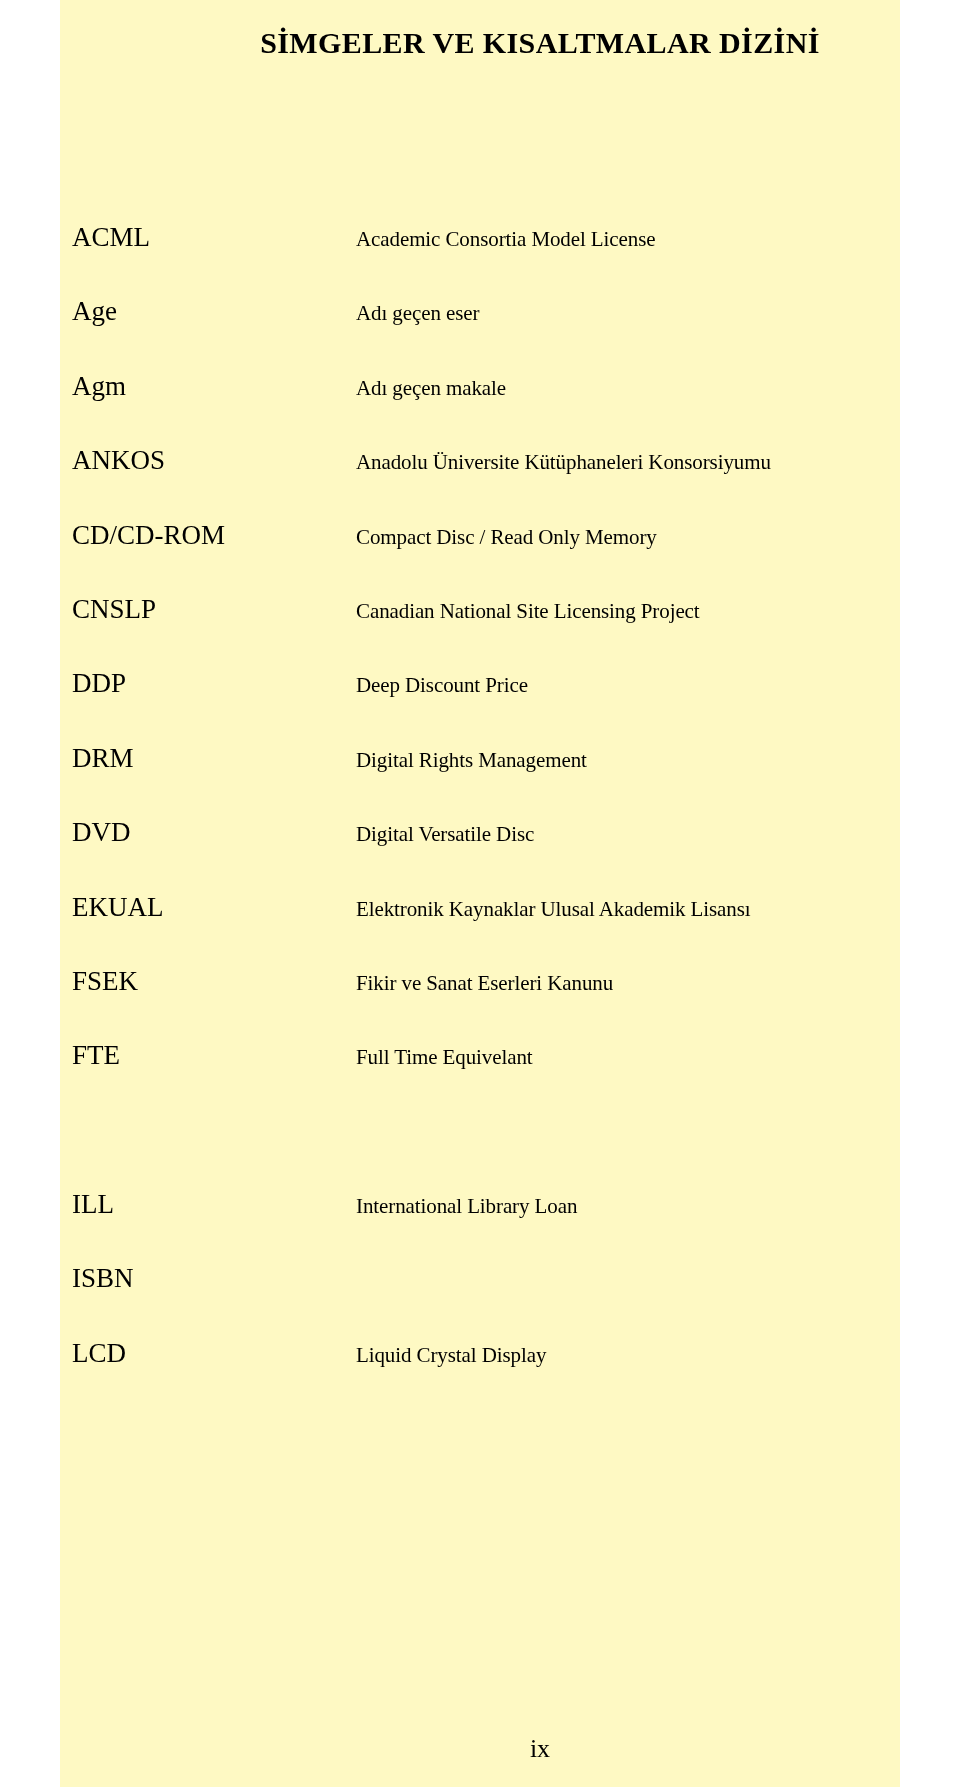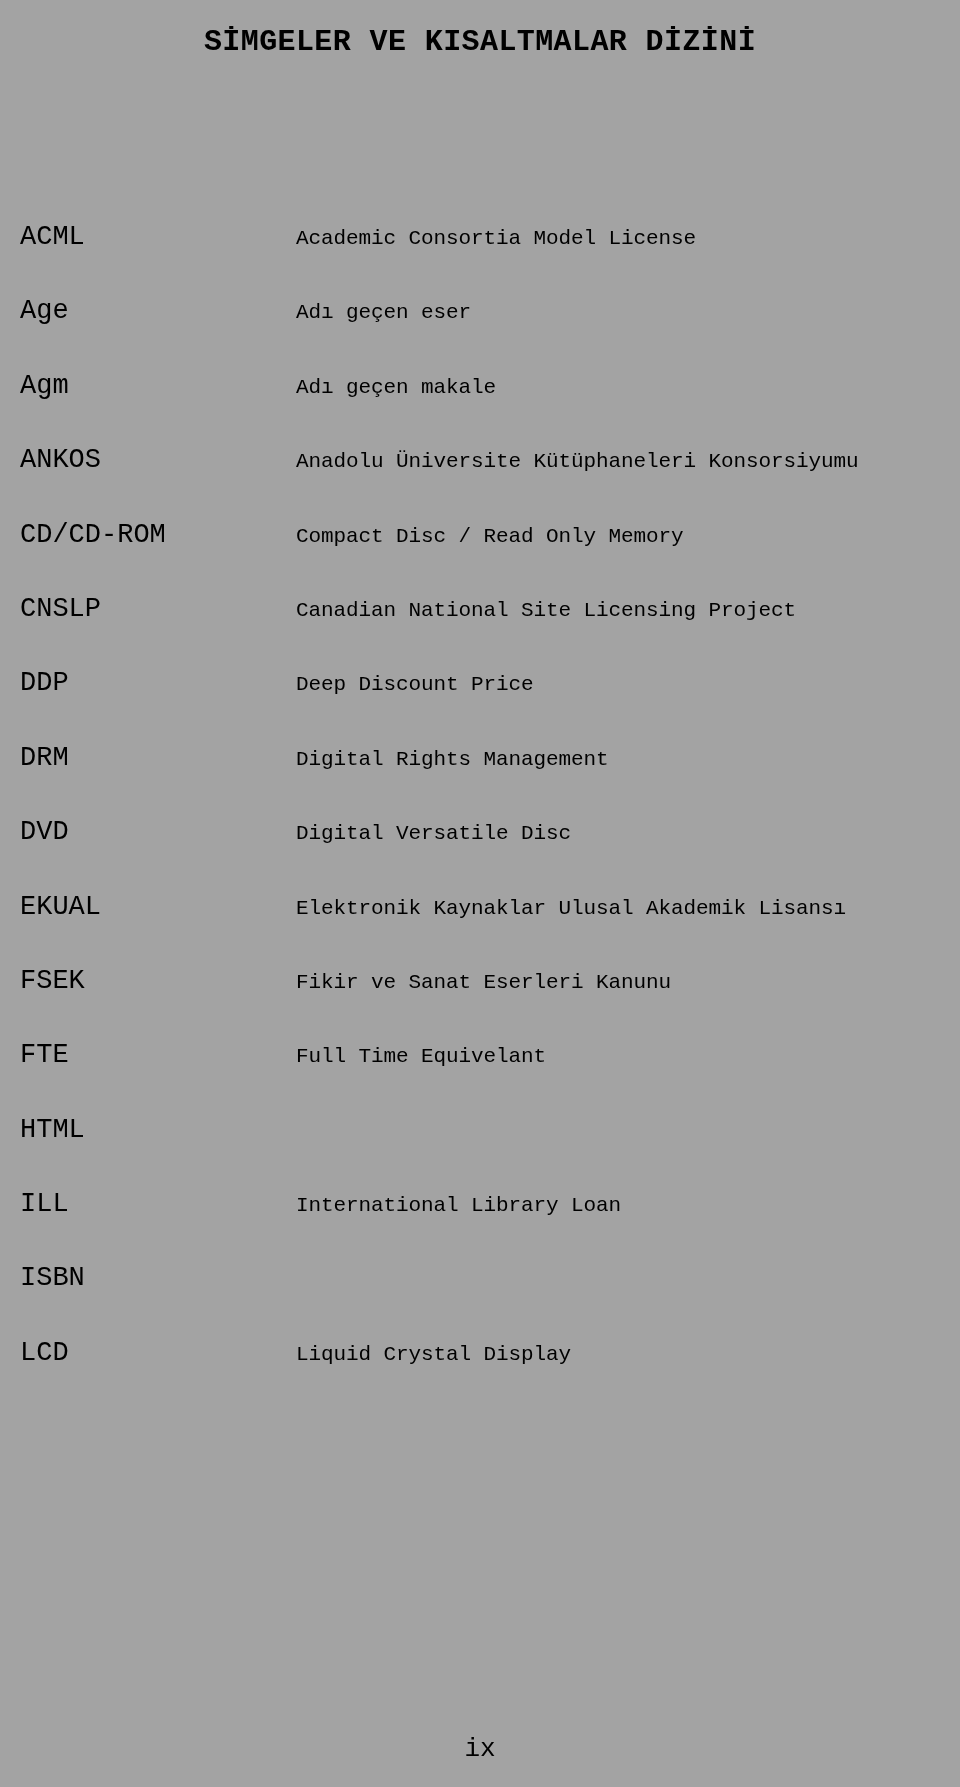--- a/index.html
+++ b/index.html
@@ -4,26 +4,26 @@
 <title>Simgeler ve Kısaltmalar Dizini</title>
 <style>
   html, body {
     margin: 0;
     padding: 0;
     background: #ffffff;
   }
 
   .page {
     position: relative;
-    width: 960px;
+    width: 840px;
     height: 1787px;
-    background: #a3a3a3;
+    background: #fef9c3;
     margin: 0 auto;
     overflow: hidden;
-    font-family: Liberation Mono, monospace;
+    font-family: Liberation Serif, serif;
     color: #000000;
     -webkit-font-smoothing: antialiased;
   }
 
   
   .page-title {
     position: absolute;
     top: 6px;
     left: 0;
     width: 960px;
@@ -44,21 +44,21 @@
   }
 
   .abbrev-row {
     display: flex;
     align-items: baseline;
     height: 74.4px;
   }
 
   .abbrev-term {
     flex: 0 0 296px;
-    padding-left: 20px;
+    padding-left: 12px;
     box-sizing: border-box;
     font-size: 27px;
     line-height: 1.15;
     white-space: nowrap;
   }
 
   .abbrev-definition {
     flex: 1 1 auto;
     font-size: 21px;
     line-height: 1.15;
@@ -128,21 +128,20 @@
       </div>
       <div class="abbrev-row">
         <div class="abbrev-term">FSEK</div>
         <div class="abbrev-definition">Fikir ve Sanat Eserleri Kanunu</div>
       </div>
       <div class="abbrev-row">
         <div class="abbrev-term">FTE</div>
         <div class="abbrev-definition">Full Time Equivelant</div>
       </div>
       <div class="abbrev-row">
-        <div class="abbrev-term">HTML</div>
       </div>
       <div class="abbrev-row">
         <div class="abbrev-term">ILL</div>
         <div class="abbrev-definition">International Library Loan</div>
       </div>
       <div class="abbrev-row">
         <div class="abbrev-term">ISBN</div>
       </div>
       <div class="abbrev-row">
         <div class="abbrev-term">LCD</div>

